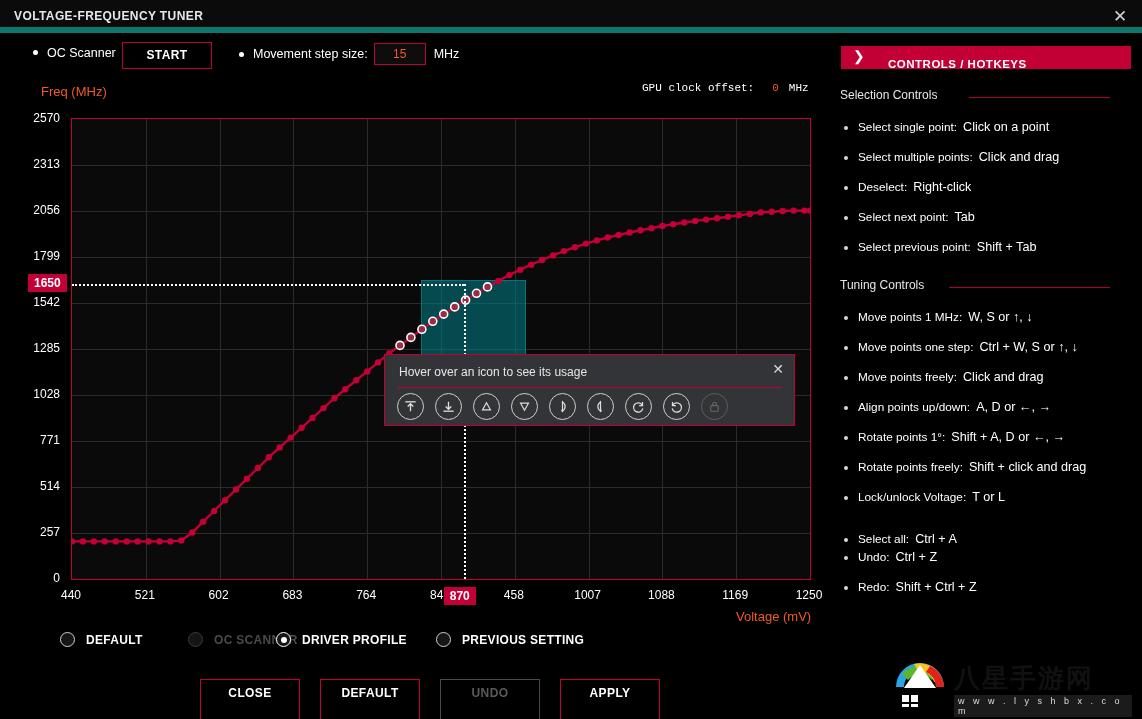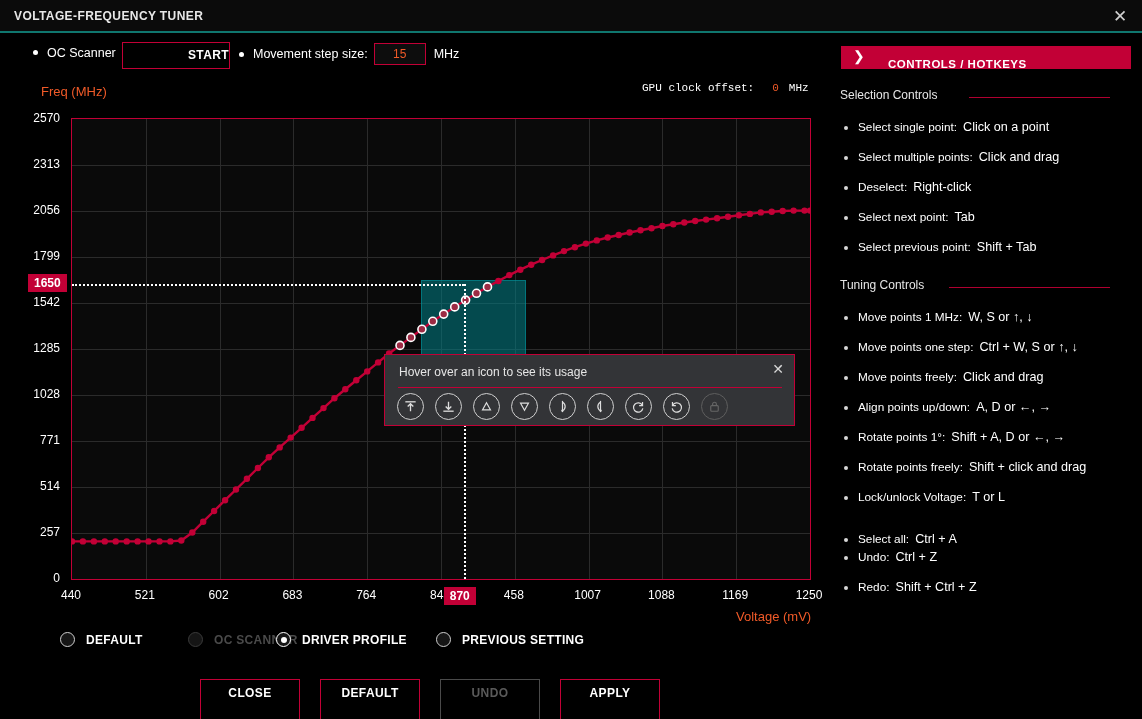--- a/index.html
+++ b/index.html
@@ -8,21 +8,21 @@
     background: #000;
     font-family: "Liberation Sans", sans-serif;
     overflow: hidden;
   }
   #app { position: relative; width: 1142px; height: 719px; background: #000; }
 
   
   .titlebar {
     position: absolute; left: 0; top: 0; width: 1142px; height: 33px;
     background: #0b0b0b;
-    border-bottom: 2px solid #0f766e;
+    border-bottom: 6px solid #0f766e;
     padding-left: 40px;
   }
   .titlebar .title {
     position: absolute; left: 14px; top: 9px;
     font-size: 12px; font-weight: bold; color: #e8e8e8;
     letter-spacing: .4px;
   }
   .titlebar .close-x {
     position: absolute; right: 10px; top: 4px;
     width: 24px; height: 24px; line-height: 24px; text-align: center;
@@ -34,24 +34,24 @@
   .bullet {
     display: inline-block; width: 5px; height: 5px; border-radius: 50%;
     background: #fff; vertical-align: middle; margin-right: 9px;
   }
   .tool-label {
     font-size: 12.5px; color: #ffffff; vertical-align: middle; font-weight: 500;
   }
   .oc-scanner-group { position: absolute; left: 33px; top: 10px; }
   .btn-start {
     position: absolute; left: 122px; top: 42px;
-    width: 108px; height: 27px;
+    width: 90px; height: 27px;
     border: 1px solid #c20036; background: #000; color: #fff;
     font-size: 12px; font-weight: bold; letter-spacing: .4px;
-    cursor: pointer; line-height: 25px; text-align: right;
+    cursor: pointer; line-height: 25px; text-align: center;
   }
   .step-group { position: absolute; left: 239px; top: 10px; }
   .step-input {
     display: inline-block; width: 52px; height: 22px;
     border: 1px solid #c20036; background: #0d0d0d; color: #f05a28;
     font-size: 12px; text-align: center; line-height: 20px;
     vertical-align: middle; margin: 0 8px 0 6px; cursor: text;
   }
   .mhz { font-size: 12.5px; color: #fff; vertical-align: middle; font-weight: 500; }
 
@@ -447,14 +447,29 @@
         <div class="hk" style="top: 367px;"><span class="dotb"></span><span>Align points up/down:</span><span class="k">A, D or ←, →</span></div>
         <div class="hk" style="top: 397px;"><span class="dotb"></span><span>Rotate points 1°:</span><span class="k">Shift + A, D or ←, →</span></div>
         <div class="hk" style="top: 427px;"><span class="dotb"></span><span>Rotate points freely:</span><span class="k">Shift + click and drag</span></div>
         <div class="hk" style="top: 457px;"><span class="dotb"></span><span>Lock/unlock Voltage:</span><span class="k">T or L</span></div>
         <div class="hk" style="top: 499px;"><span class="dotb"></span><span>Select all:</span><span class="k">Ctrl + A</span></div>
         <div class="hk" style="top: 517px;"><span class="dotb"></span><span>Undo:</span><span class="k">Ctrl + Z</span></div>
         <div class="hk" style="top: 547px;"><span class="dotb"></span><span>Redo:</span><span class="k">Shift + Ctrl + Z</span></div>
       </div>
   </div>
 
+  <div class="watermark">
+    <svg width="56" height="50" viewBox="0 0 56 50">
+      <path d="M4 30 A24 24 0 0 1 52 30 L44 30 A16 16 0 0 0 12 30 Z" fill="#29a5e3"></path>
+      <path d="M10 17 A24 24 0 0 1 46 17 L40 23 A16 16 0 0 0 16 23 Z" fill="#5cb531"></path>
+      <path d="M22 7 A24 24 0 0 1 50 22 L42 25 A16 16 0 0 0 26 14 Z" fill="#f5c518"></path>
+      <path d="M38 9 A24 24 0 0 1 52 30 L44 30 A16 16 0 0 0 34 15 Z" fill="#e32219"></path>
+      <path d="M28 8 L44 31 L12 31 Z" fill="#ffffff"></path>
+      <rect x="10" y="38" width="7" height="7" fill="#fff"></rect>
+      <rect x="19" y="38" width="7" height="7" fill="#fff"></rect>
+      <rect x="10" y="47" width="7" height="3" fill="#fff"></rect>
+      <rect x="19" y="47" width="7" height="3" fill="#fff"></rect>
+    </svg>
+    <div class="wm-text">八星手游网</div>
+    <div class="wm-url">w w w . l y s h b x . c o m</div>
+  </div>
 
 </div>
 
 </body></html>

